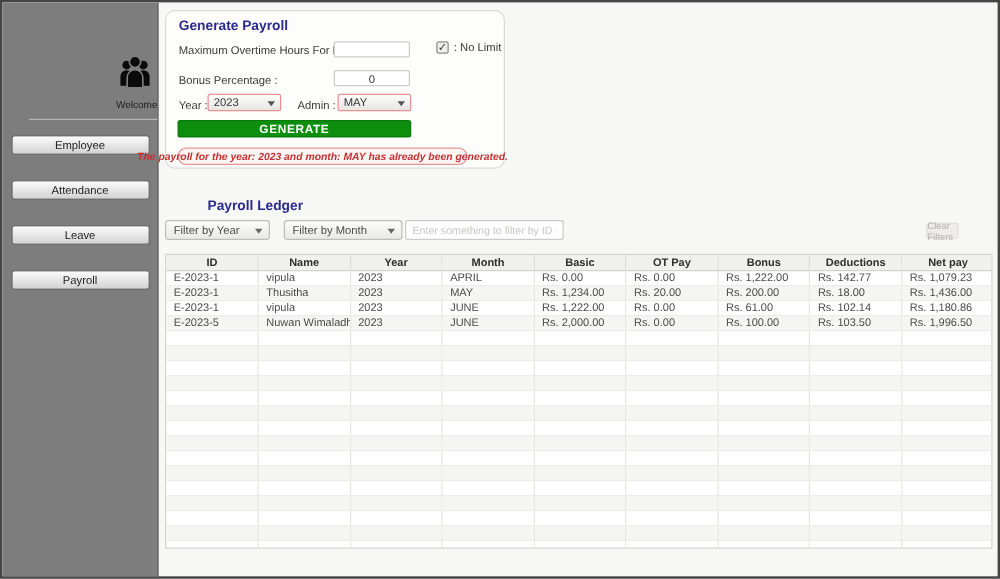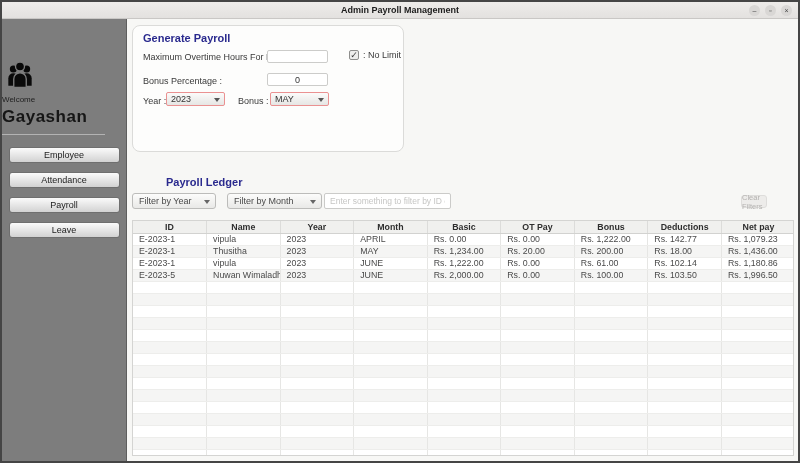--- a/index.html
+++ b/index.html
@@ -27,27 +27,27 @@
     font-size:7px; line-height:11px; text-align:center;
     cursor:default;
   }
   
   .body { flex:1; display:flex; min-height:0; }
   
   .sidebar {
     width:125px; flex:0 0 125px;
     background:#7d7d7d;
     border-right:1px solid #5e5e5e;
-    display:flex; flex-direction:column; align-items:flex-start;
+    display:flex; flex-direction:column; align-items:flex-end;
   }
   .avatar-icon { margin-top:40px; }
   .welcome { font-size:8px; color:#1e1e1e; margin-top:2px; }
   .username { font-size:17px; font-weight:bold; color:#161616; margin-top:3px; letter-spacing:0.5px; }
   .sidebar-divider { width:103px; height:1px; background:#b3b3b3; margin-top:7px; }
-  .nav { margin-top:12px; width:100%; display:flex; flex-direction:column; align-items:center; gap:9px; }
+  .nav { margin-top:12px; width:100%; display:flex; flex-direction:column; align-items:center; gap:20px; }
   .nav-btn {
     width:111px; height:16px;
     background:linear-gradient(#fbfbfb,#d2d2d2);
     border:1px solid #6f6f6f;
     border-radius:3px;
     font-size:9px; color:#222;
     display:flex; align-items:center; justify-content:center;
     cursor:pointer;
   }
   
@@ -149,54 +149,45 @@
     padding:0 0 0 6px; overflow:hidden; white-space:nowrap;
   }
   table.ledger th:last-child, table.ledger td:last-child { border-right:none; }
   table.ledger tbody tr:nth-child(even) td { background:#f5f5f4; }
 </style>
 </head>
 <body>
 
 <div class="window">
 
-  <div class="titlebar">
-    <span class="titlebar-title">Admin Payroll Management</span>
-    <div class="win-controls">
-      <div class="win-btn">–</div>
-      <div class="win-btn">▫</div>
-      <div class="win-btn">×</div>
-    </div>
-  </div>
 
   <div class="body">
 
     <div class="sidebar">
       <div class="avatar-icon">
         <svg width="36" height="30" viewBox="0 0 36 36">
           <g fill="#0a0a0a">
             <circle cx="10" cy="12" r="4.2"></circle>
             <path d="M4 32 v-9 a6 6 0 0 1 6-6 a6 6 0 0 1 6 6 v9 z"></path>
             <circle cx="26" cy="12" r="4.2"></circle>
             <path d="M20 32 v-9 a6 6 0 0 1 6-6 a6 6 0 0 1 6 6 v9 z"></path>
           </g>
           <g fill="#0a0a0a" stroke="#7d7d7d" stroke-width="1.6">
             <circle cx="18" cy="9" r="5.4"></circle>
             <path d="M10.5 34 v-10 a7.5 7.5 0 0 1 7.5-7.5 a7.5 7.5 0 0 1 7.5 7.5 v10 z"></path>
           </g>
         </svg>
       </div>
       <div class="welcome">Welcome</div>
-      <div class="username">Gayashan</div>
       <div class="sidebar-divider"></div>
       <div class="nav" id="nav">
           <div class="nav-btn">Employee</div>
           <div class="nav-btn">Attendance</div>
+          <div class="nav-btn">Leave</div>
           <div class="nav-btn">Payroll</div>
-          <div class="nav-btn">Leave</div>
         </div>
     </div>
 
     <div class="main">
 
       <div class="gen-panel">
         <div class="gp-title">Generate Payroll</div>
 
         <div class="gp-label" style="left:10px; top:26px;">Maximum Overtime Hours For Month :</div>
         <input class="gp-input" style="left: 134px; top: 24px;" value="">
@@ -206,27 +197,31 @@
         </div>
 
         <div class="gp-label" style="left:10px; top:50px;">Bonus Percentage :</div>
         <input class="gp-input center" style="left: 134px; top: 47px;" value="0">
 
         <div class="gp-label" style="left:10px; top:70px;">Year :</div>
         <div class="combo" style="left:33px; top:66px; width:59px;">
           <span>2023</span>
           <span class="arrow"></span>
         </div>
-        <div class="gp-label" style="left:105px; top:70px;">Bonus :</div>
+        <div class="gp-label" style="left:105px; top:70px;">Admin :</div>
         <div class="combo" style="left:137px; top:66px; width:59px;">
           <span>MAY</span>
           <span class="arrow"></span>
         </div>
 
-
+        <div class="generate-btn">GENERATE</div>
+
+        <div class="status-pill">
+          <span>The payroll for the year: 2023 and month: MAY has already been generated.</span>
+        </div>
       </div>
 
       <div class="section-title" style="left:5px; top:157px;">Payroll Ledger</div>
 
       <div class="filter-combo" style="left:5px; width:84px;">
         <span>Filter by Year</span>
         <span class="arrow"></span>
       </div>
       <div class="filter-combo" style="left:100px; width:95px;">
         <span>Filter by Month</span>

